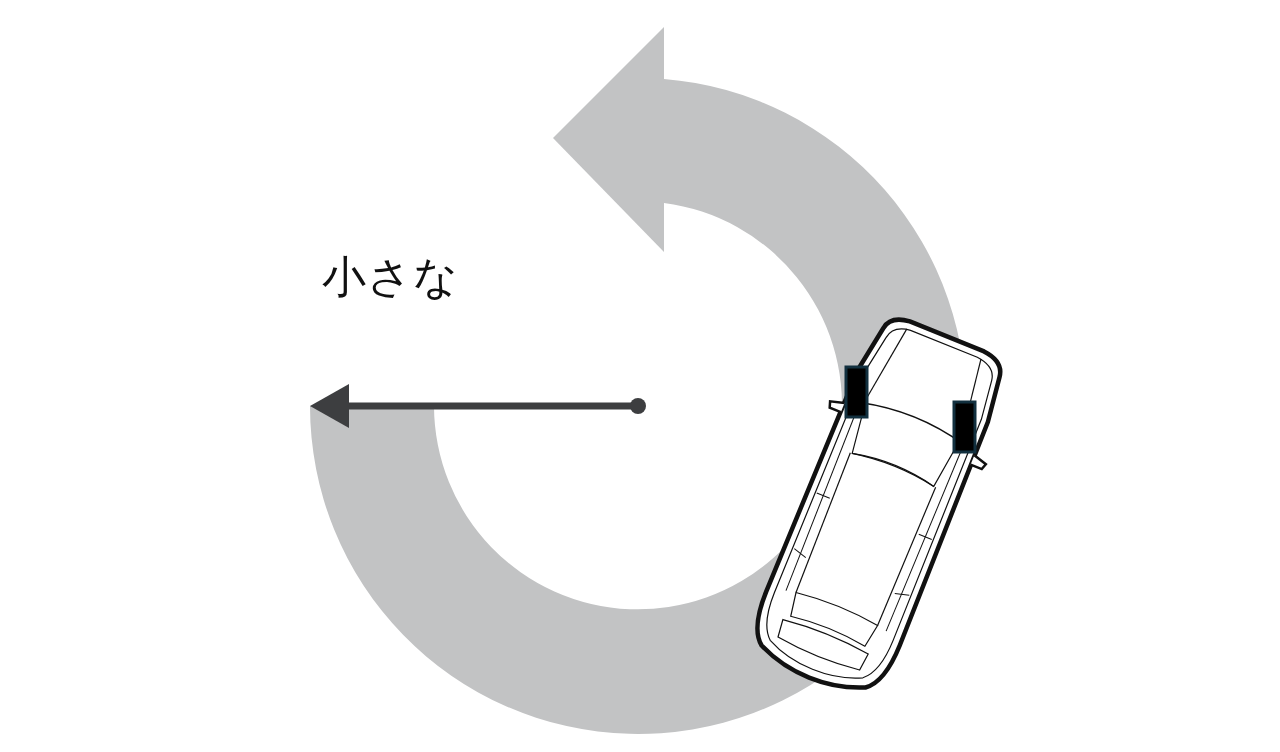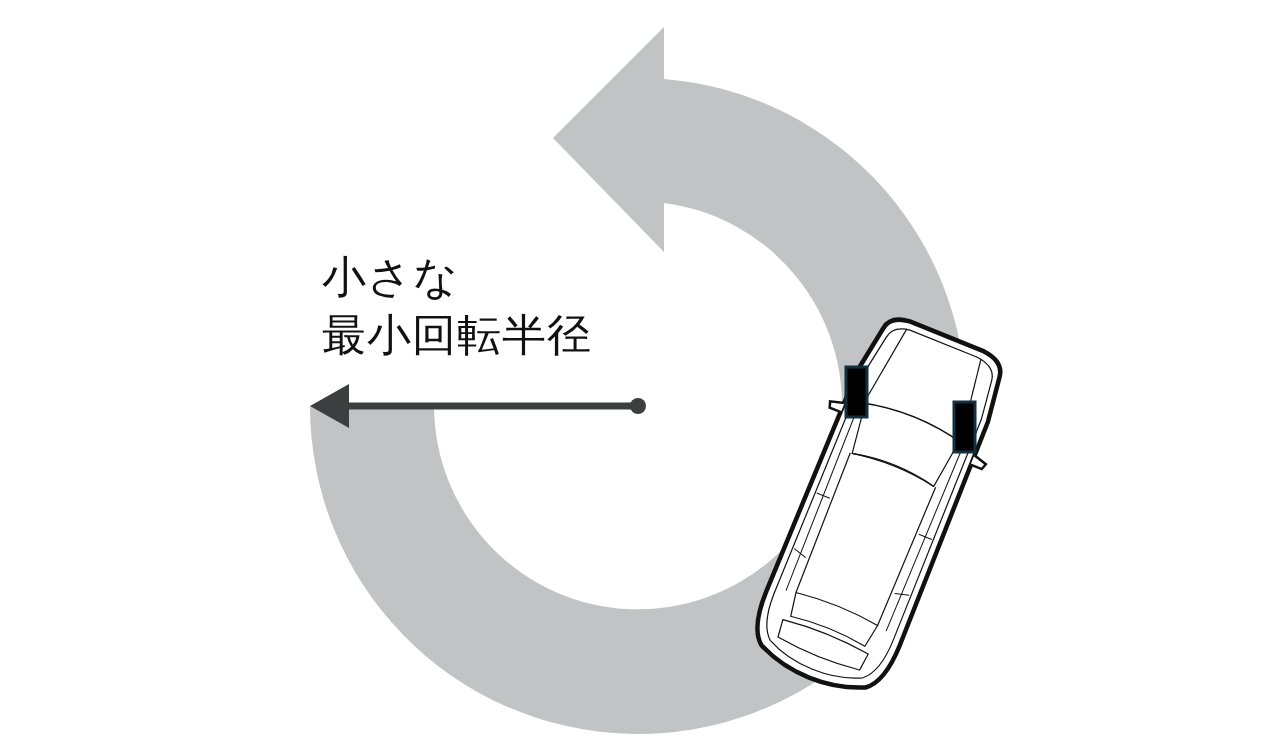--- a/index.html
+++ b/index.html
@@ -1,17 +1,17 @@
 <!DOCTYPE html>
 <html><head>
   <meta charset="utf-8">
   <style>
     html, body { margin: 0; padding: 0; background: #ffffff; }
     body { width: 1280px; height: 752px; position: relative; overflow: hidden; }
-    .stage { position: absolute; left: 0; top: 0; width: 1280px; height: 752px; }
+    .stage { position: absolute; left: 0; top: 0; width: 1280px; height: 752px; text-align: center; }
     .label {
       position: absolute;
       left: 322px;
       top: 248px;
       font-family: "DejaVu Sans", sans-serif;
       font-size: 44px;
       line-height: 58px;
       color: #111111;
       letter-spacing: 1px;
       white-space: nowrap;
@@ -70,15 +70,14 @@
       <line x1="-62" y1="70" x2="-48" y2="74" stroke="#111" stroke-width="1"></line>
       <line x1="62" y1="70" x2="48" y2="74" stroke="#111" stroke-width="1"></line>
     </g>
 
     <rect x="846" y="367" width="21" height="50" fill="#000000" stroke="#12303f" stroke-width="3"></rect>
     <rect x="954" y="402" width="21" height="50" fill="#000000" stroke="#12303f" stroke-width="3"></rect>
   </svg>
 
   <div class="label">
     <div>小さな</div>
-    <div>最小回転半径</div>
   </div>
 </div>
 
 </body></html>

